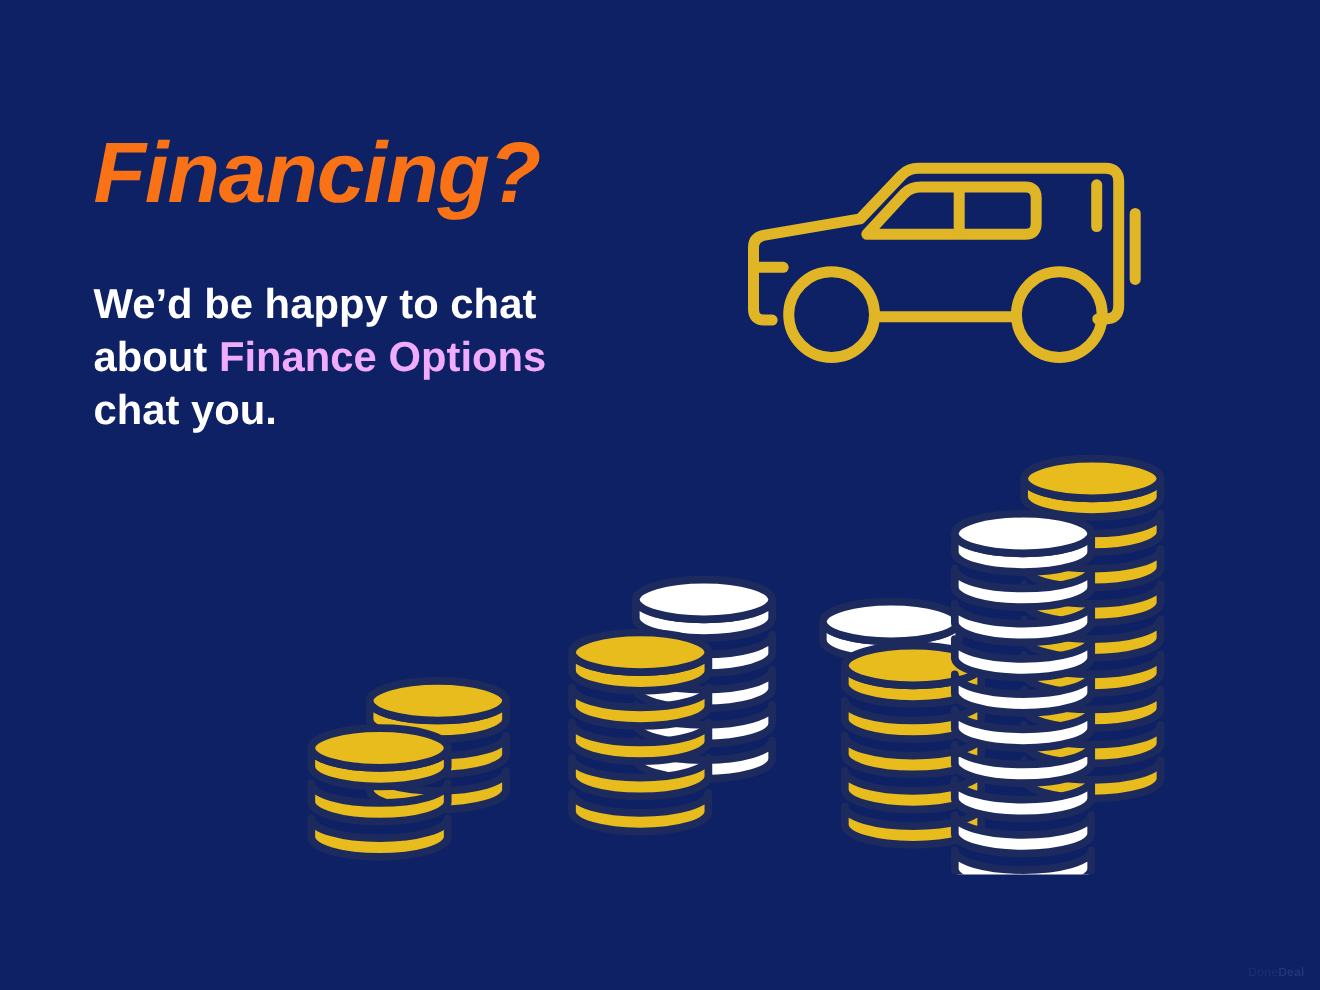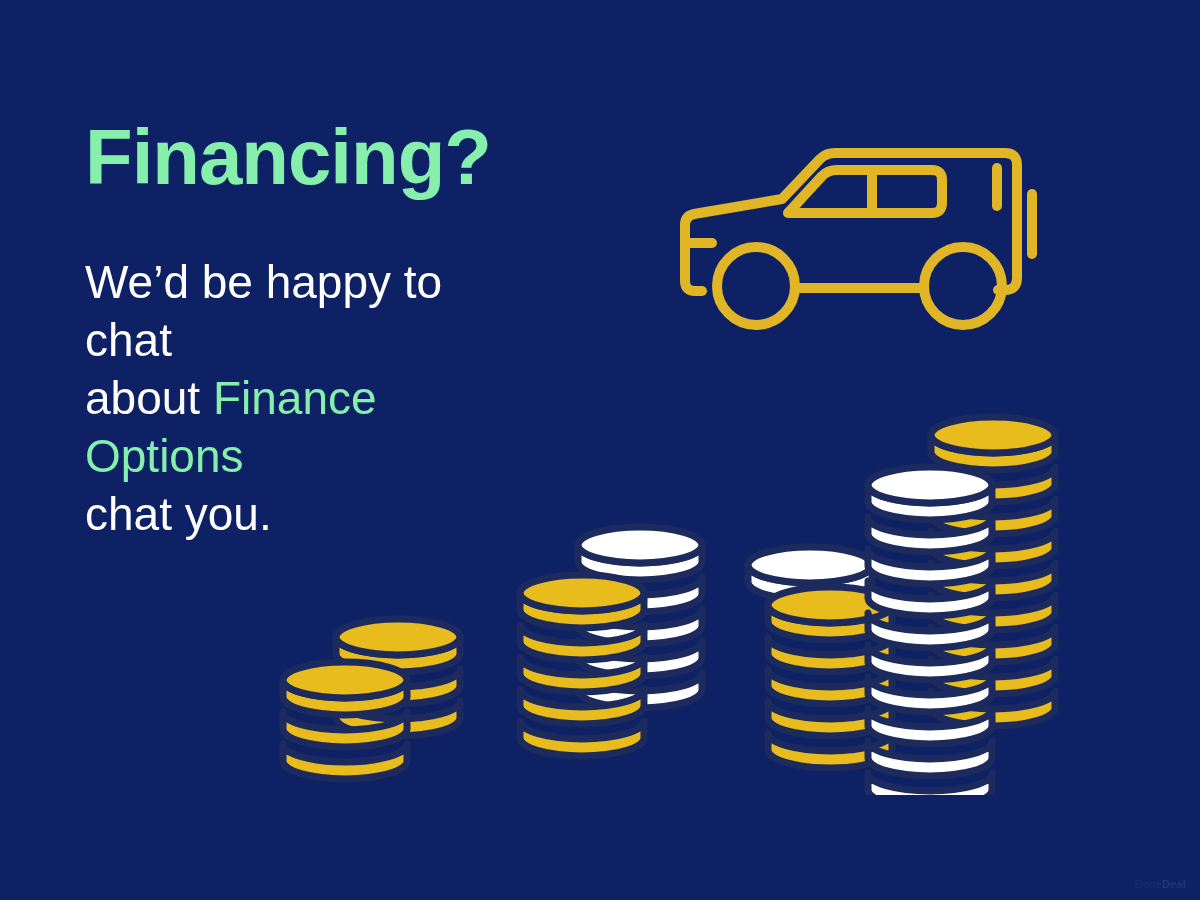--- a/index.html
+++ b/index.html
@@ -26,38 +26,39 @@
   #text-block {
     position: absolute;
     left: 85px;
     top: 118px;
     width: 520px;
   }
 
   #headline {
     font-size: 78px;
     font-weight: bold;
-    color: #86efac;
+    color: #f97316;
     line-height: 1.0;
     letter-spacing: -1px;
     margin: 0;
     white-space: nowrap;
+    font-style: italic;
   }
 
   #subtext {
     margin: 0;
     margin-top: 58px;
-    font-size: 46px;
-    font-weight: normal;
+    font-size: 38px;
+    font-weight: bold;
     color: #ffffff;
     line-height: 1.26;
     max-width: 430px;
   }
   #subtext .accent {
-    color: #86efac;
+    color: #f0abfc;
   }
 
   
   #car-illustration {
     position: absolute;
     left: 660px;
     top: 128px;
     width: 400px;
     height: 205px;
   }

